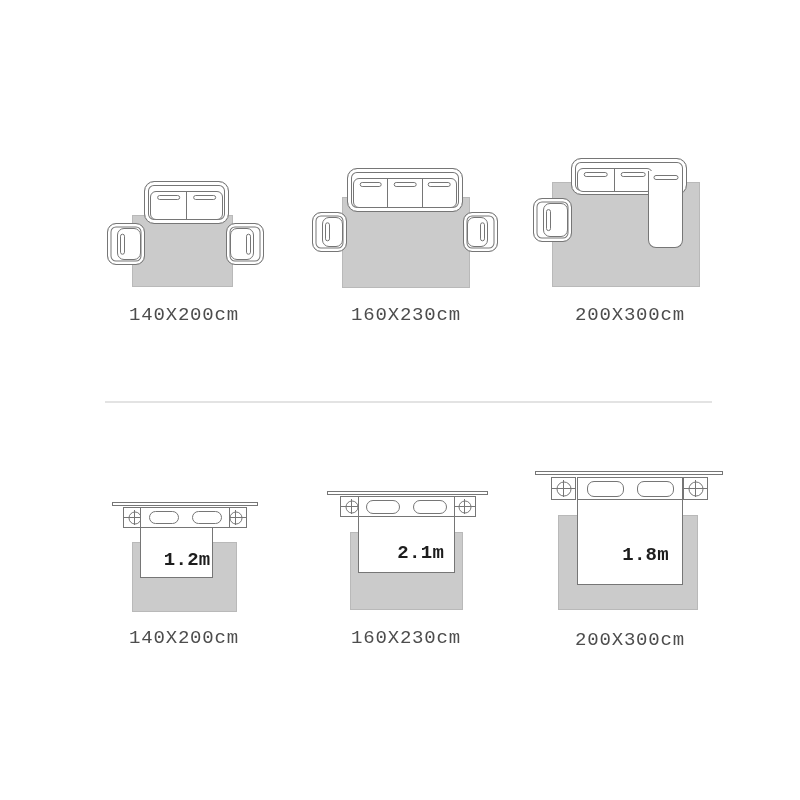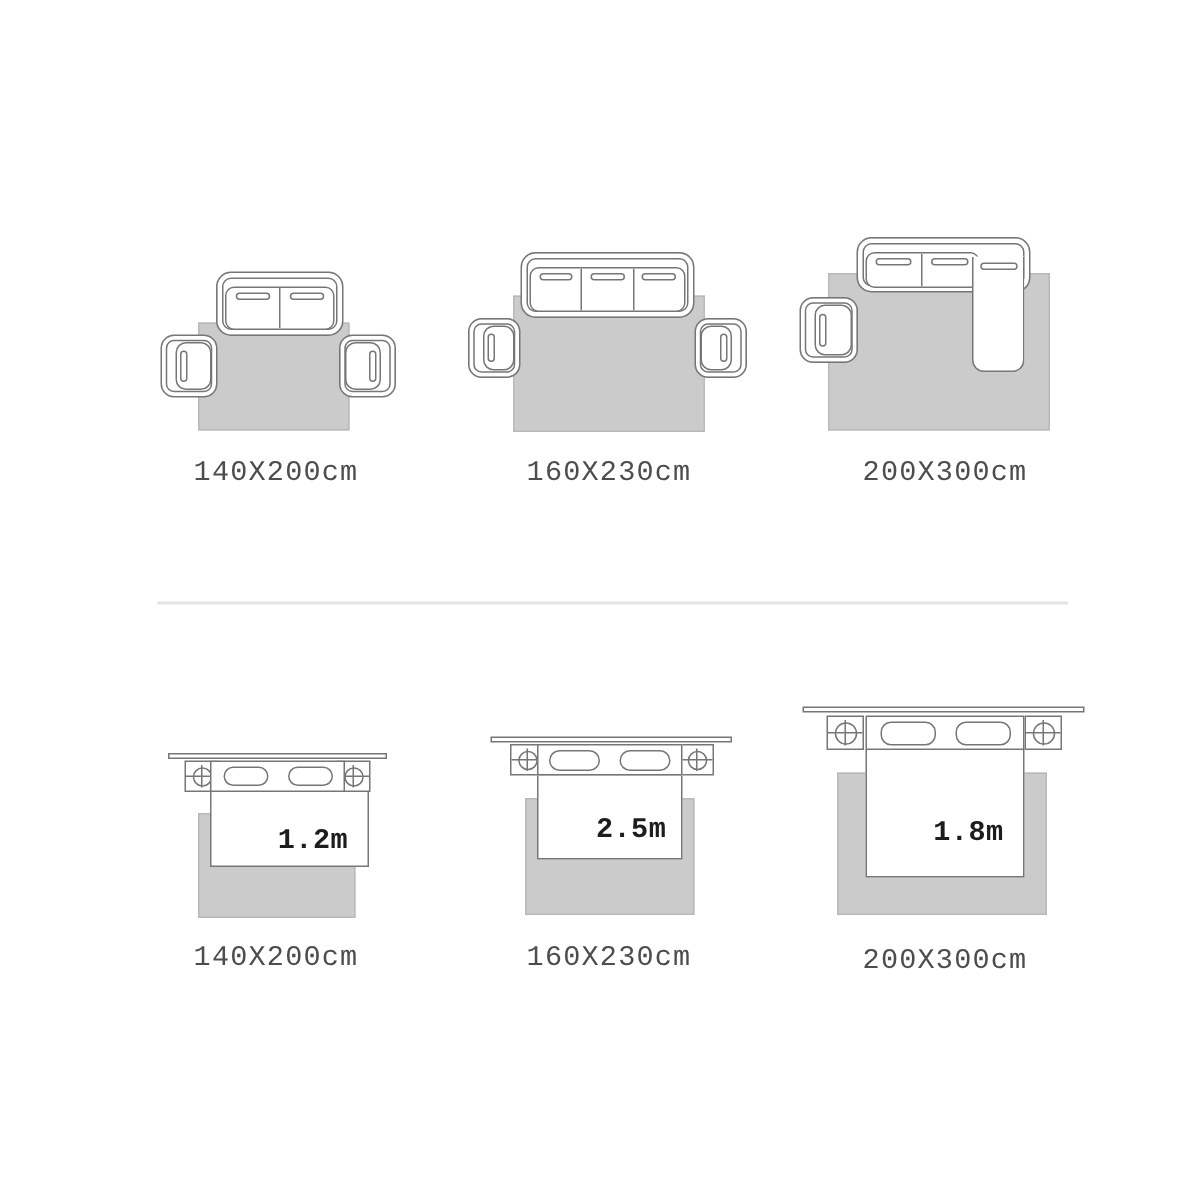--- a/index.html
+++ b/index.html
@@ -151,21 +151,21 @@
     </div>
     <div class="nstand" style="left:224px;top:507px;width:23px;height:21px;">
       <div class="hline"></div>
       <div class="vline"></div>
       <div class="circ"></div>
     </div>
     <div class="hbar" style="left:140px;top:507px;width:90px;height:21px;">
       <div class="pillow"></div>
       <div class="pillow"></div>
     </div>
-    <div class="bedbody" style="left:140px;top:527px;width:106px;height:51px;">
+    <div class="bedbody" style="left:140px;top:527px;width:73px;height:51px;">
       <div class="bedsize">1.2m</div>
     </div>
     <div class="rug" style="left:132px;top:542px;width:105px;height:70px;"></div>
     <div class="rlabel" style="left:94px;top:627px;">140X200cm</div>
   </div>
 
   <div class="gE">
     <div class="shelf" style="left:327px;top:491px;width:161px;"></div>
     <div class="nstand" style="left:340px;top:496px;width:23px;height:21px;">
       <div class="hline"></div>
@@ -175,21 +175,21 @@
     <div class="nstand" style="left:453px;top:496px;width:23px;height:21px;">
       <div class="hline"></div>
       <div class="vline"></div>
       <div class="circ"></div>
     </div>
     <div class="hbar" style="left:358px;top:496px;width:97px;height:21px;">
       <div class="pillow"></div>
       <div class="pillow"></div>
     </div>
     <div class="bedbody" style="left:358px;top:516px;width:97px;height:57px;">
-      <div class="bedsize">2.5m</div>
+      <div class="bedsize">2.1m</div>
     </div>
     <div class="rug" style="left:350px;top:532px;width:113px;height:78px;"></div>
     <div class="rlabel" style="left:316px;top:627px;">160X230cm</div>
   </div>
 
   <div class="gF">
     <div class="shelf" style="left:535px;top:471px;width:188px;"></div>
     <div class="nstand" style="left:551px;top:477px;width:25px;height:23px;">
       <div class="hline"></div>
       <div class="vline"></div>

